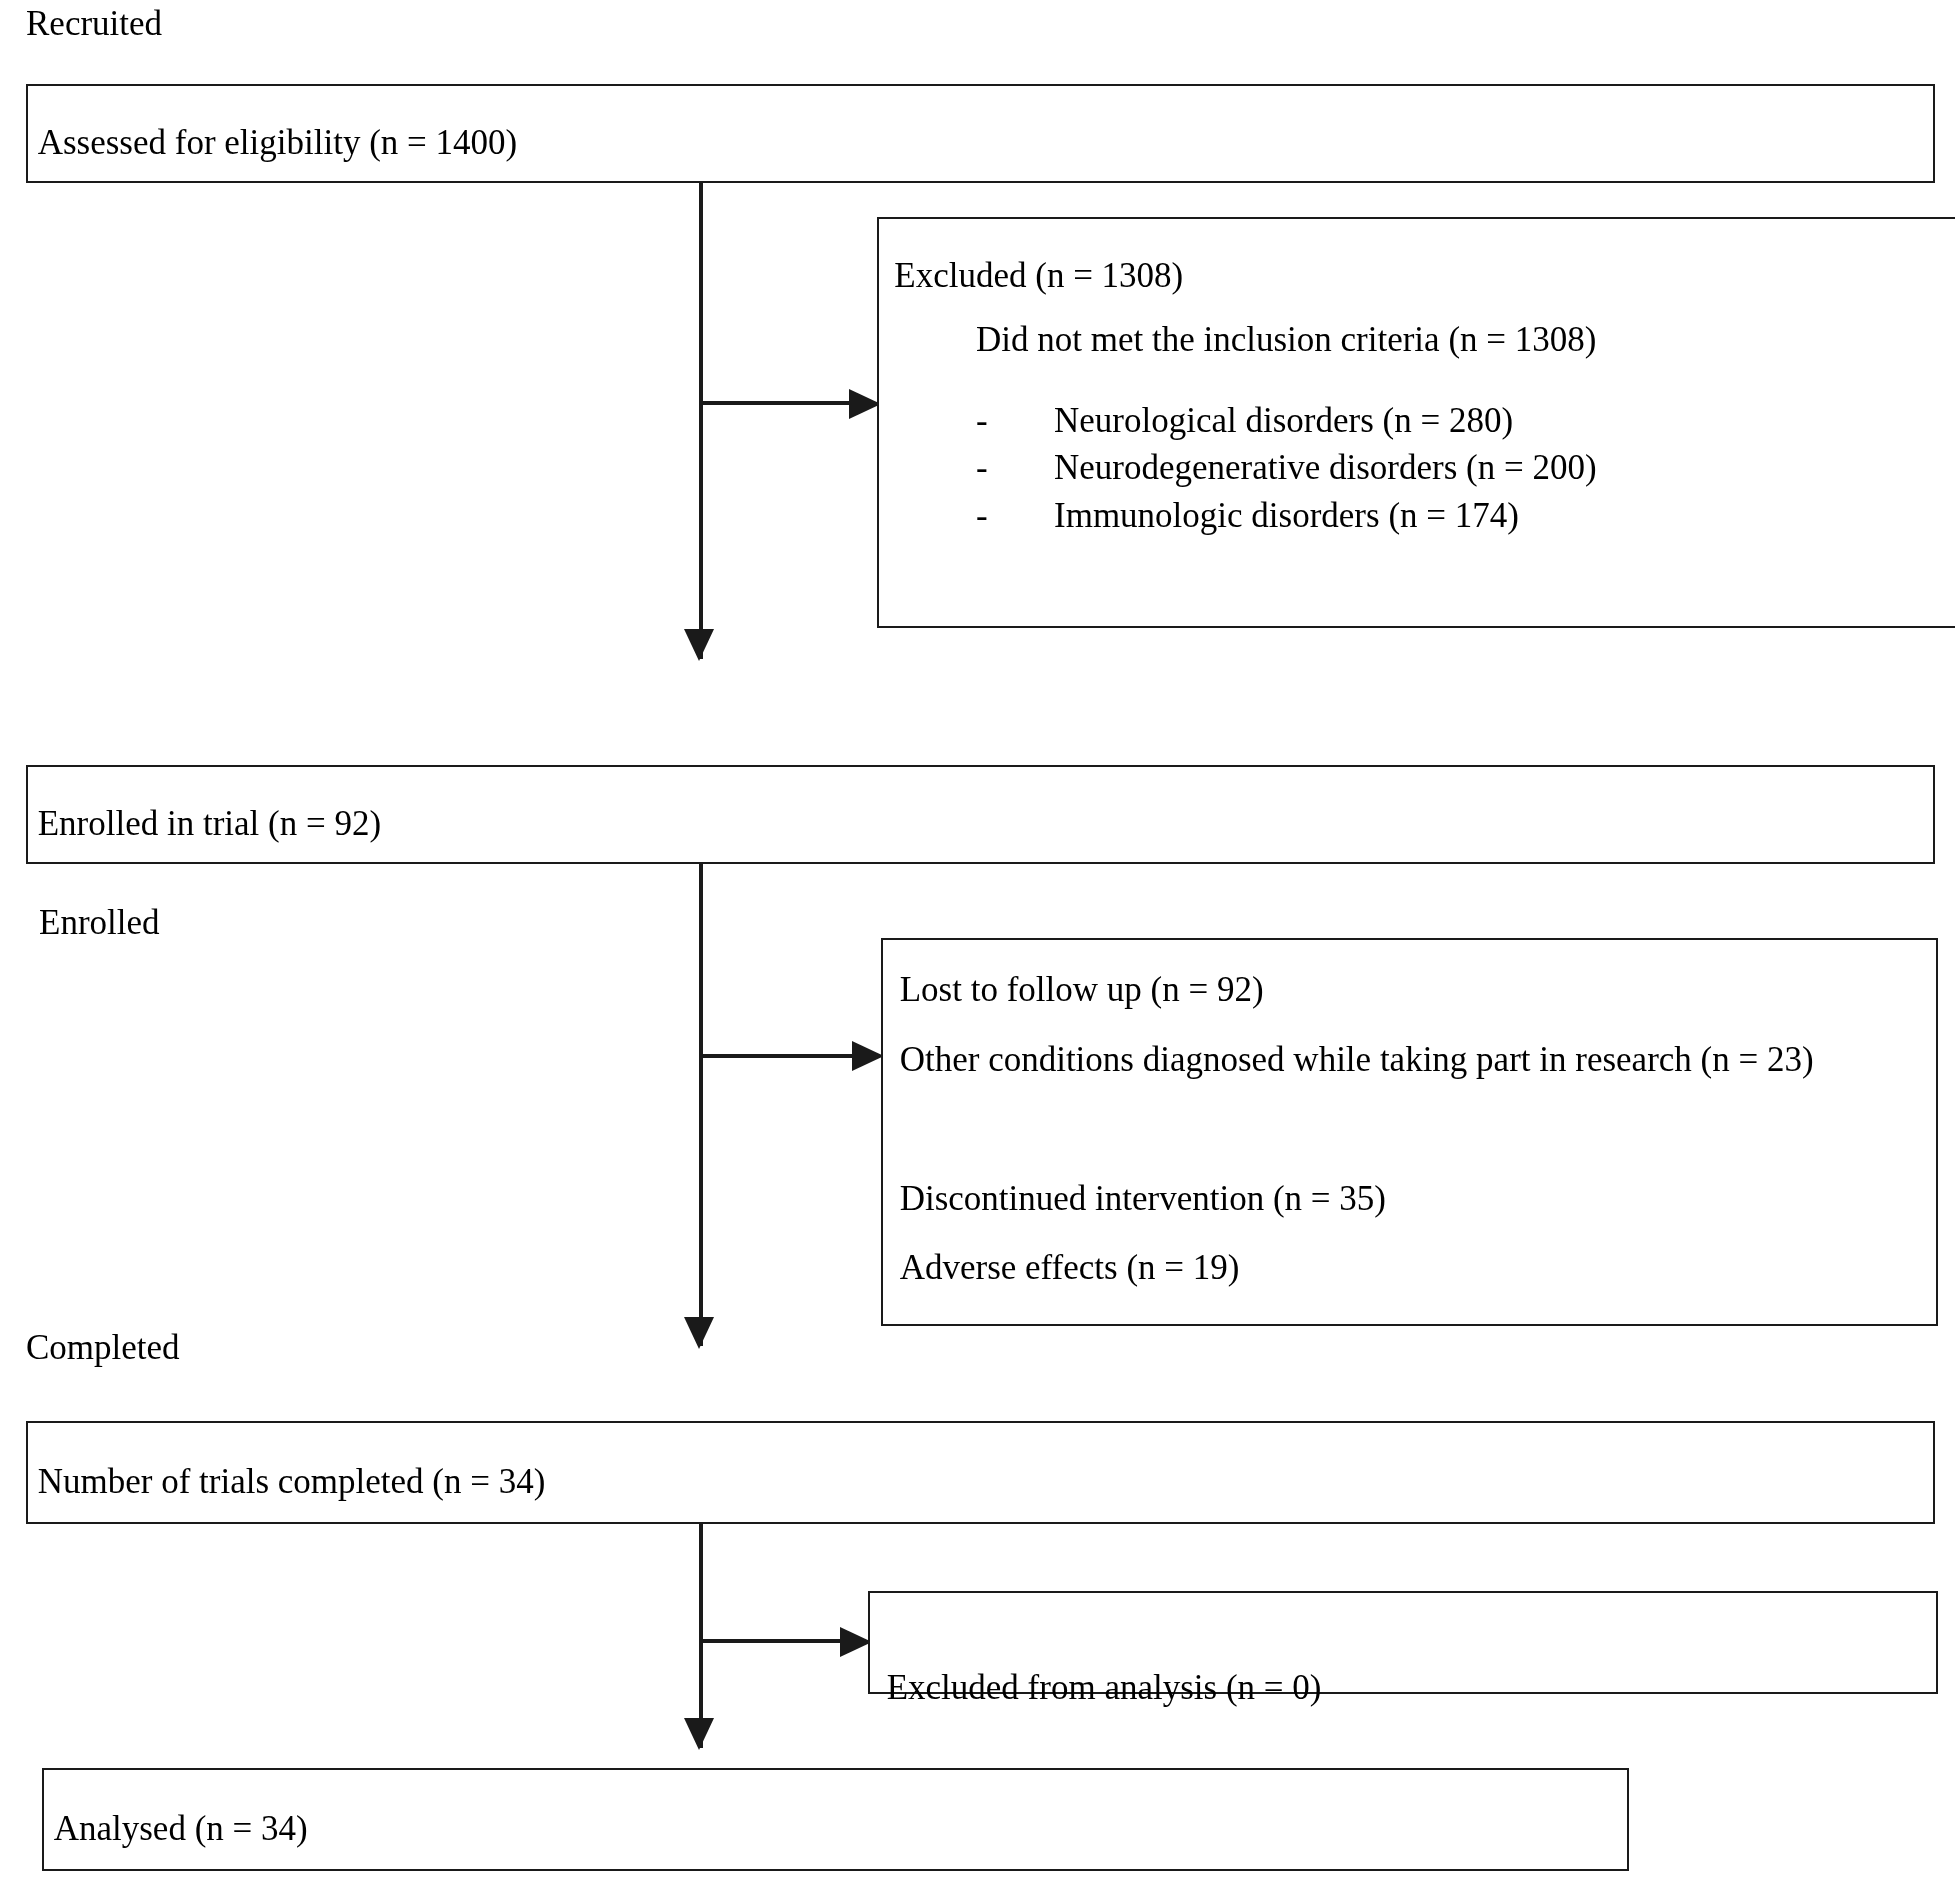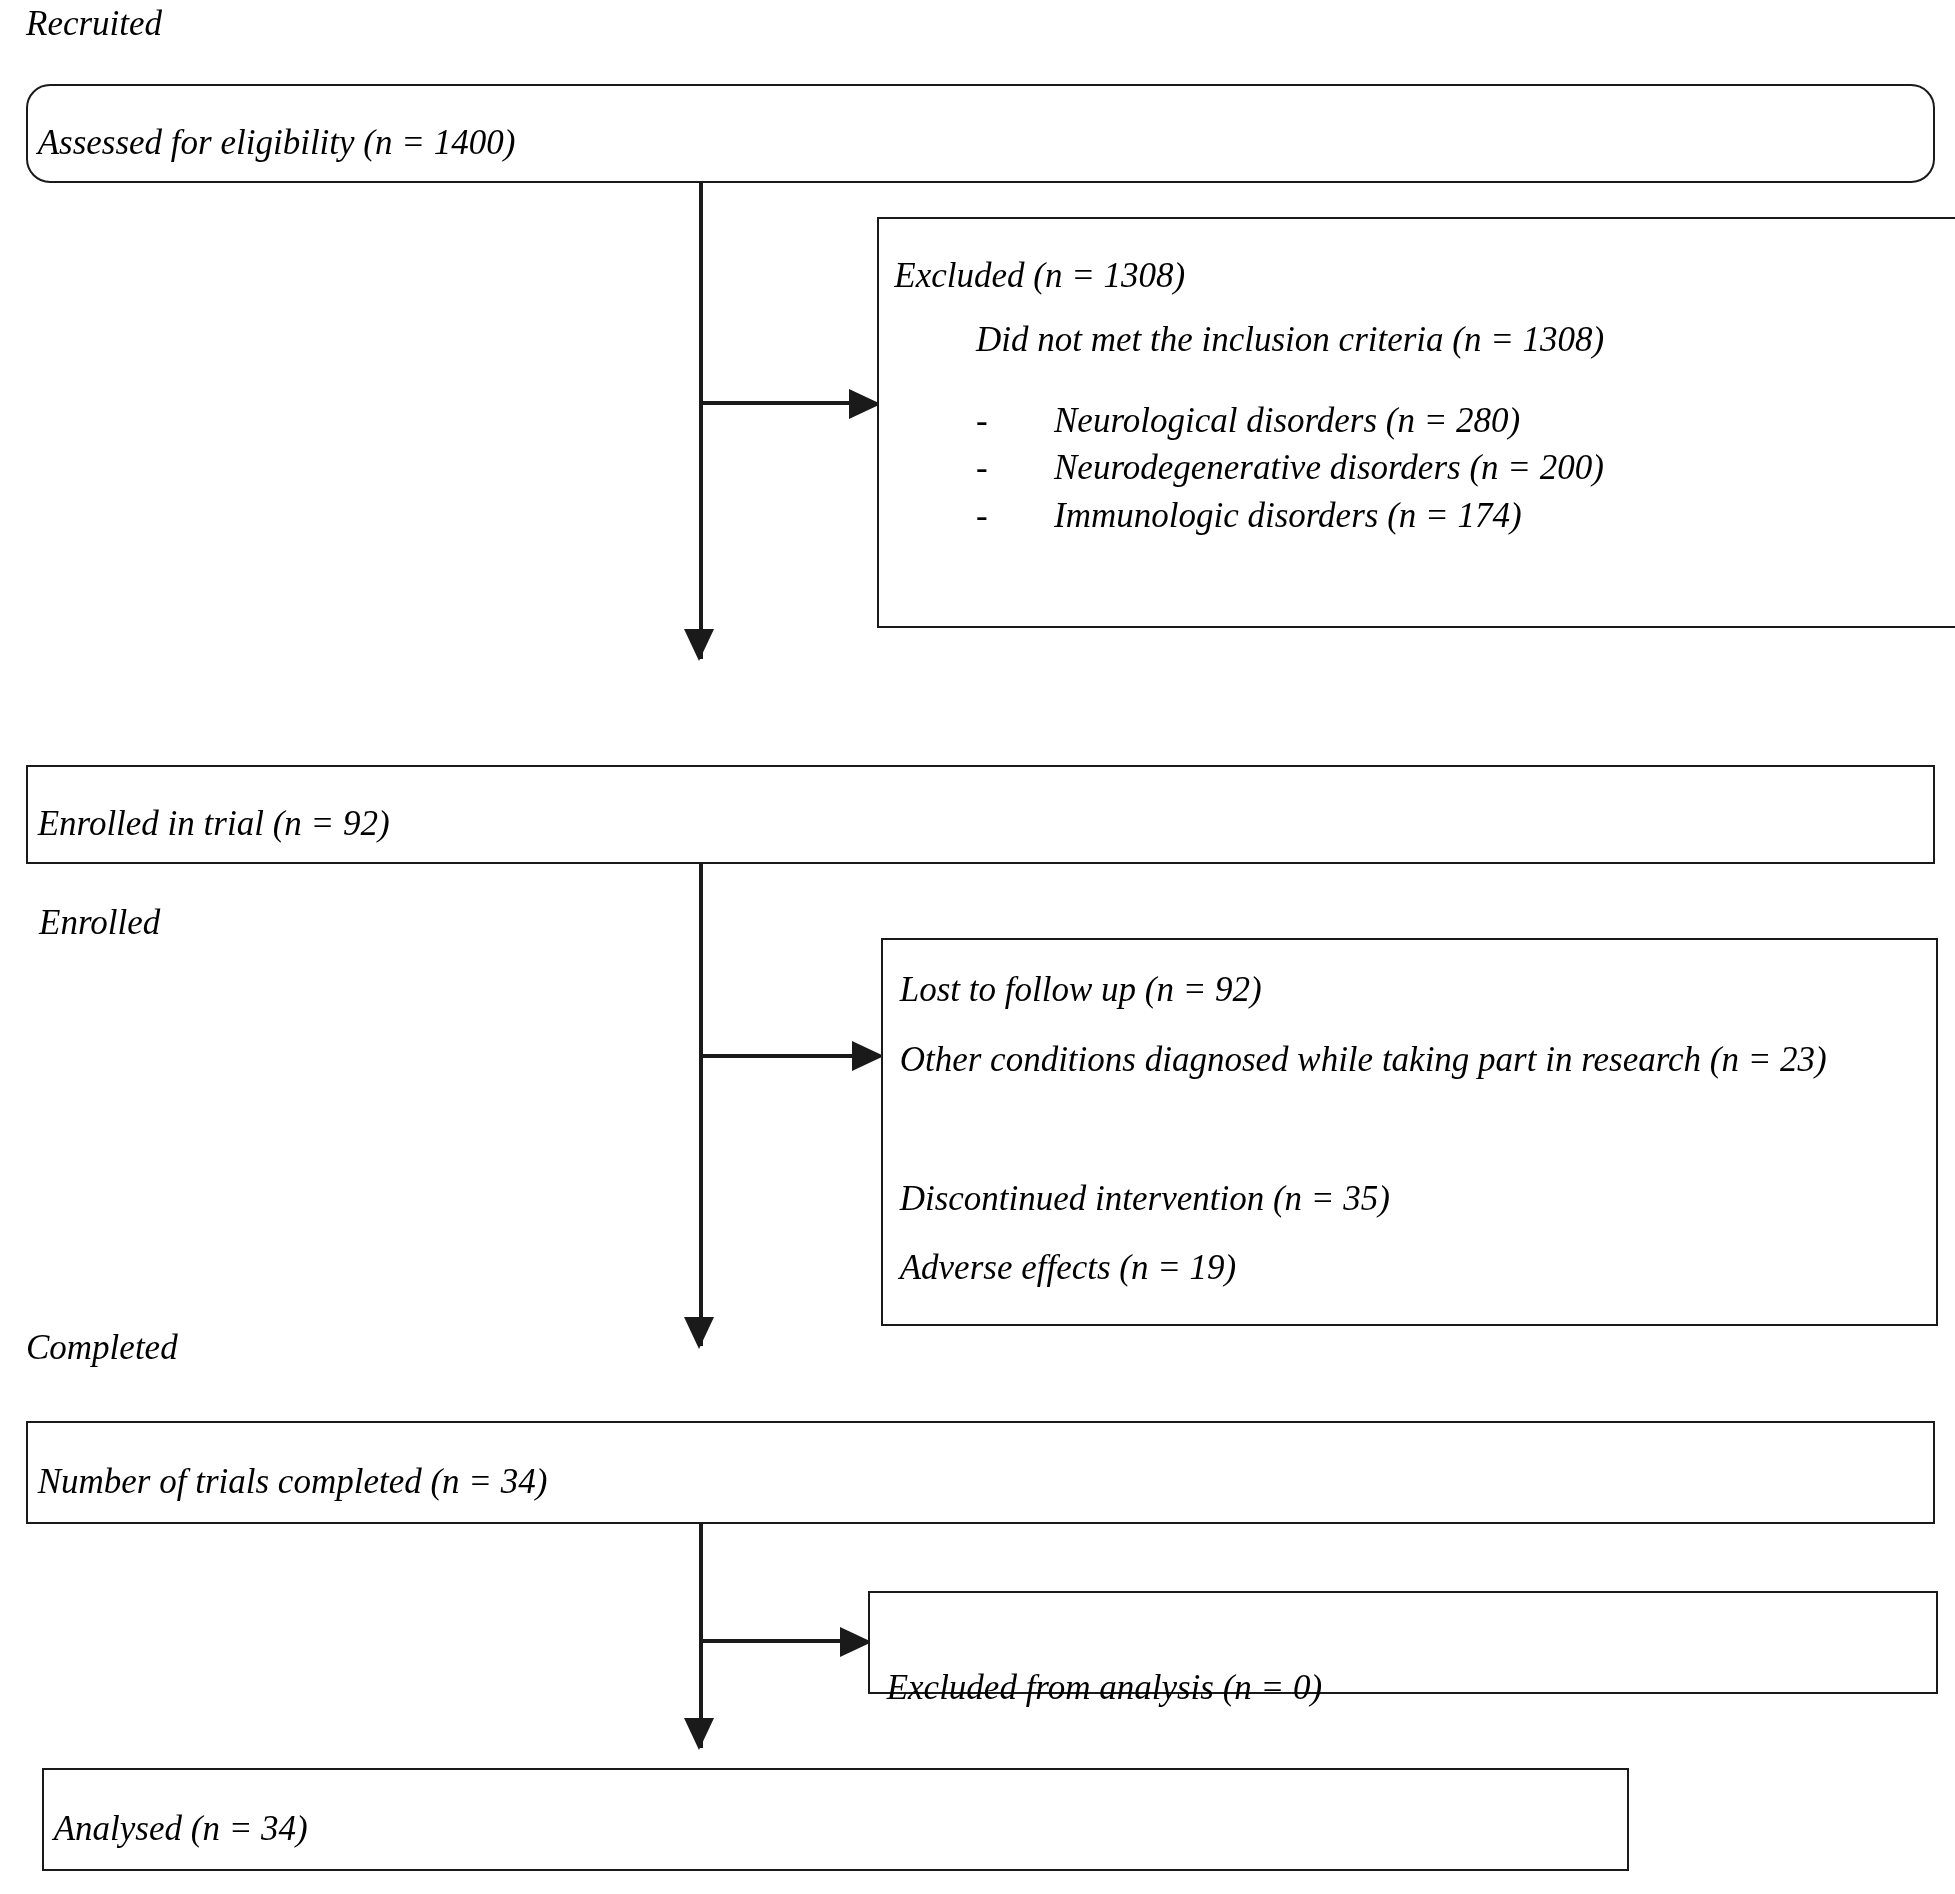--- a/index.html
+++ b/index.html
@@ -10,21 +10,20 @@
   body {
     font-family: "Liberation Serif", "DejaVu Serif", serif;
     color: #000000;
   }
   #canvas {
     position: relative;
     width: 1955px;
     height: 1895px;
     background: #ffffff;
     overflow: hidden;
-    font-style: italic;
   }
   .stage-label {
     position: absolute;
     font-size: 35px;
     line-height: 1;
     white-space: nowrap;
     color: #000;
   }
   .box {
     position: absolute;
@@ -76,21 +75,21 @@
 <body>
 
 <div id="canvas">
 
   <div class="stage-label" style="left:26px; top:5.6px;">Recruited</div>
 
   <div class="stage-label" style="left:26px; top:905px;margin-left:13px;">Enrolled</div>
 
   <div class="stage-label" style="left:26px; top:1330px;">Completed</div>
 
-  <div class="box" style="left:26px; top:84px; width:1909px; height:99px;border-radius:24px;">
+  <div class="box" style="left:26px; top:84px; width:1909px; height:99px;">
     <div class="box-text" style="left:9.7px; top:33px;">Assessed for eligibility (n = 1400)</div>
   </div>
 
   <div class="connector vline" style="left:699px; top:183px; height:476px;"></div>
   <div class="arrow-down" style="left:684px; top:629px;"></div>
 
   <div class="connector hline" style="left:699px; top:401px; width:163px;"></div>
   <div class="arrow-right" style="left:849px; top:389px;"></div>
 
   <div class="box" style="left:877px; top:217px; width:1262px; height:411px;">

